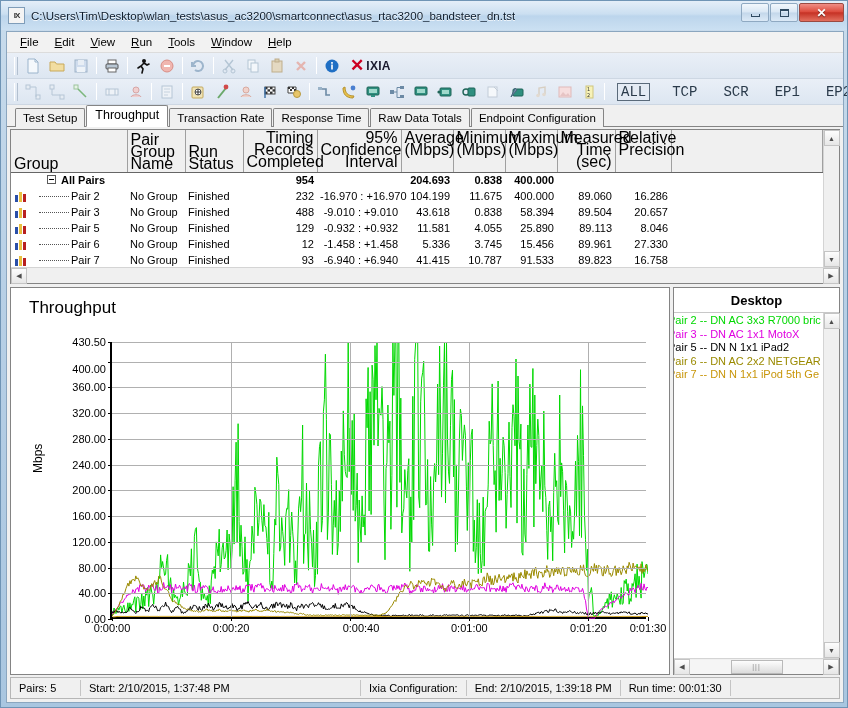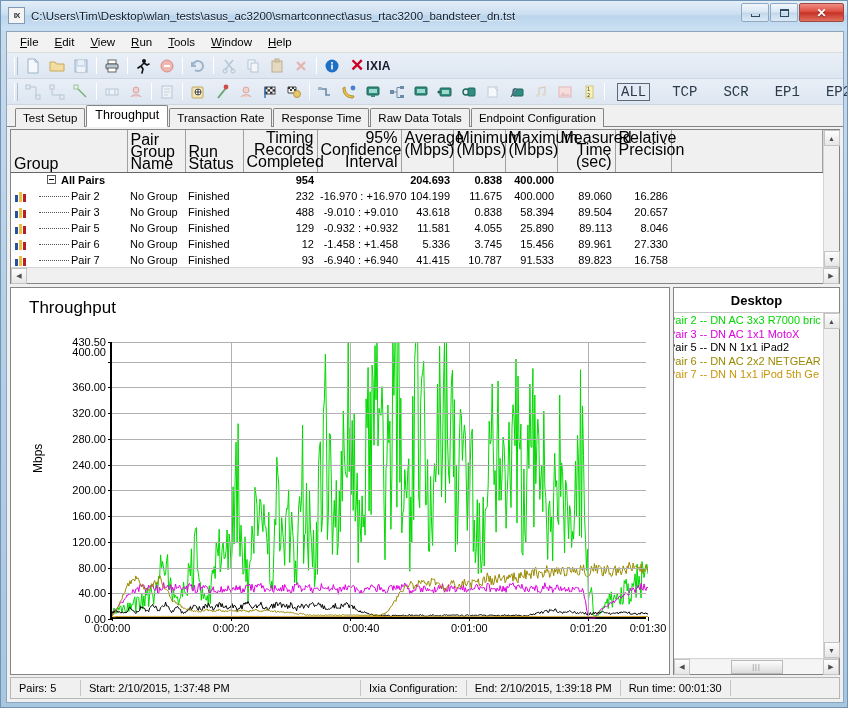--- a/index.html
+++ b/index.html
@@ -905,21 +905,21 @@
             <div class="gridline" style="top: 96.8374px;"></div>
             <div class="ytick-label" style="top: 96.8374px;">280.00</div>
             <div class="ytick-mark" style="top: 96.8374px;"></div>
             <div class="gridline" style="top: 71.0999px;"></div>
             <div class="ytick-label" style="top: 71.0999px;">320.00</div>
             <div class="ytick-mark" style="top: 71.0999px;"></div>
             <div class="gridline" style="top: 45.3624px;"></div>
             <div class="ytick-label" style="top: 45.3624px;">360.00</div>
             <div class="ytick-mark" style="top: 45.3624px;"></div>
             <div class="gridline" style="top: 19.6249px;"></div>
-            <div class="ytick-label" style="top: 10px;">400.00</div>
+            <div class="ytick-label" style="top: 27px;">400.00</div>
             <div class="ytick-mark" style="top: 19.6249px;"></div>
             <div class="gridline" style="top: 0px;"></div>
             <div class="ytick-label" style="top: 0px;">430.50</div>
             <div class="ytick-mark" style="top: 0px;"></div>
             <div class="xtick-label" style="left: 0px;">0:00:00</div>
             <div class="xtick-mark" style="left: 0px;"></div>
             <div class="vgridline" style="left: 119.111px;"></div>
             <div class="xtick-label" style="left: 119.111px;">0:00:20</div>
             <div class="xtick-mark" style="left: 119.111px;"></div>
             <div class="vgridline" style="left: 238.222px;"></div>

